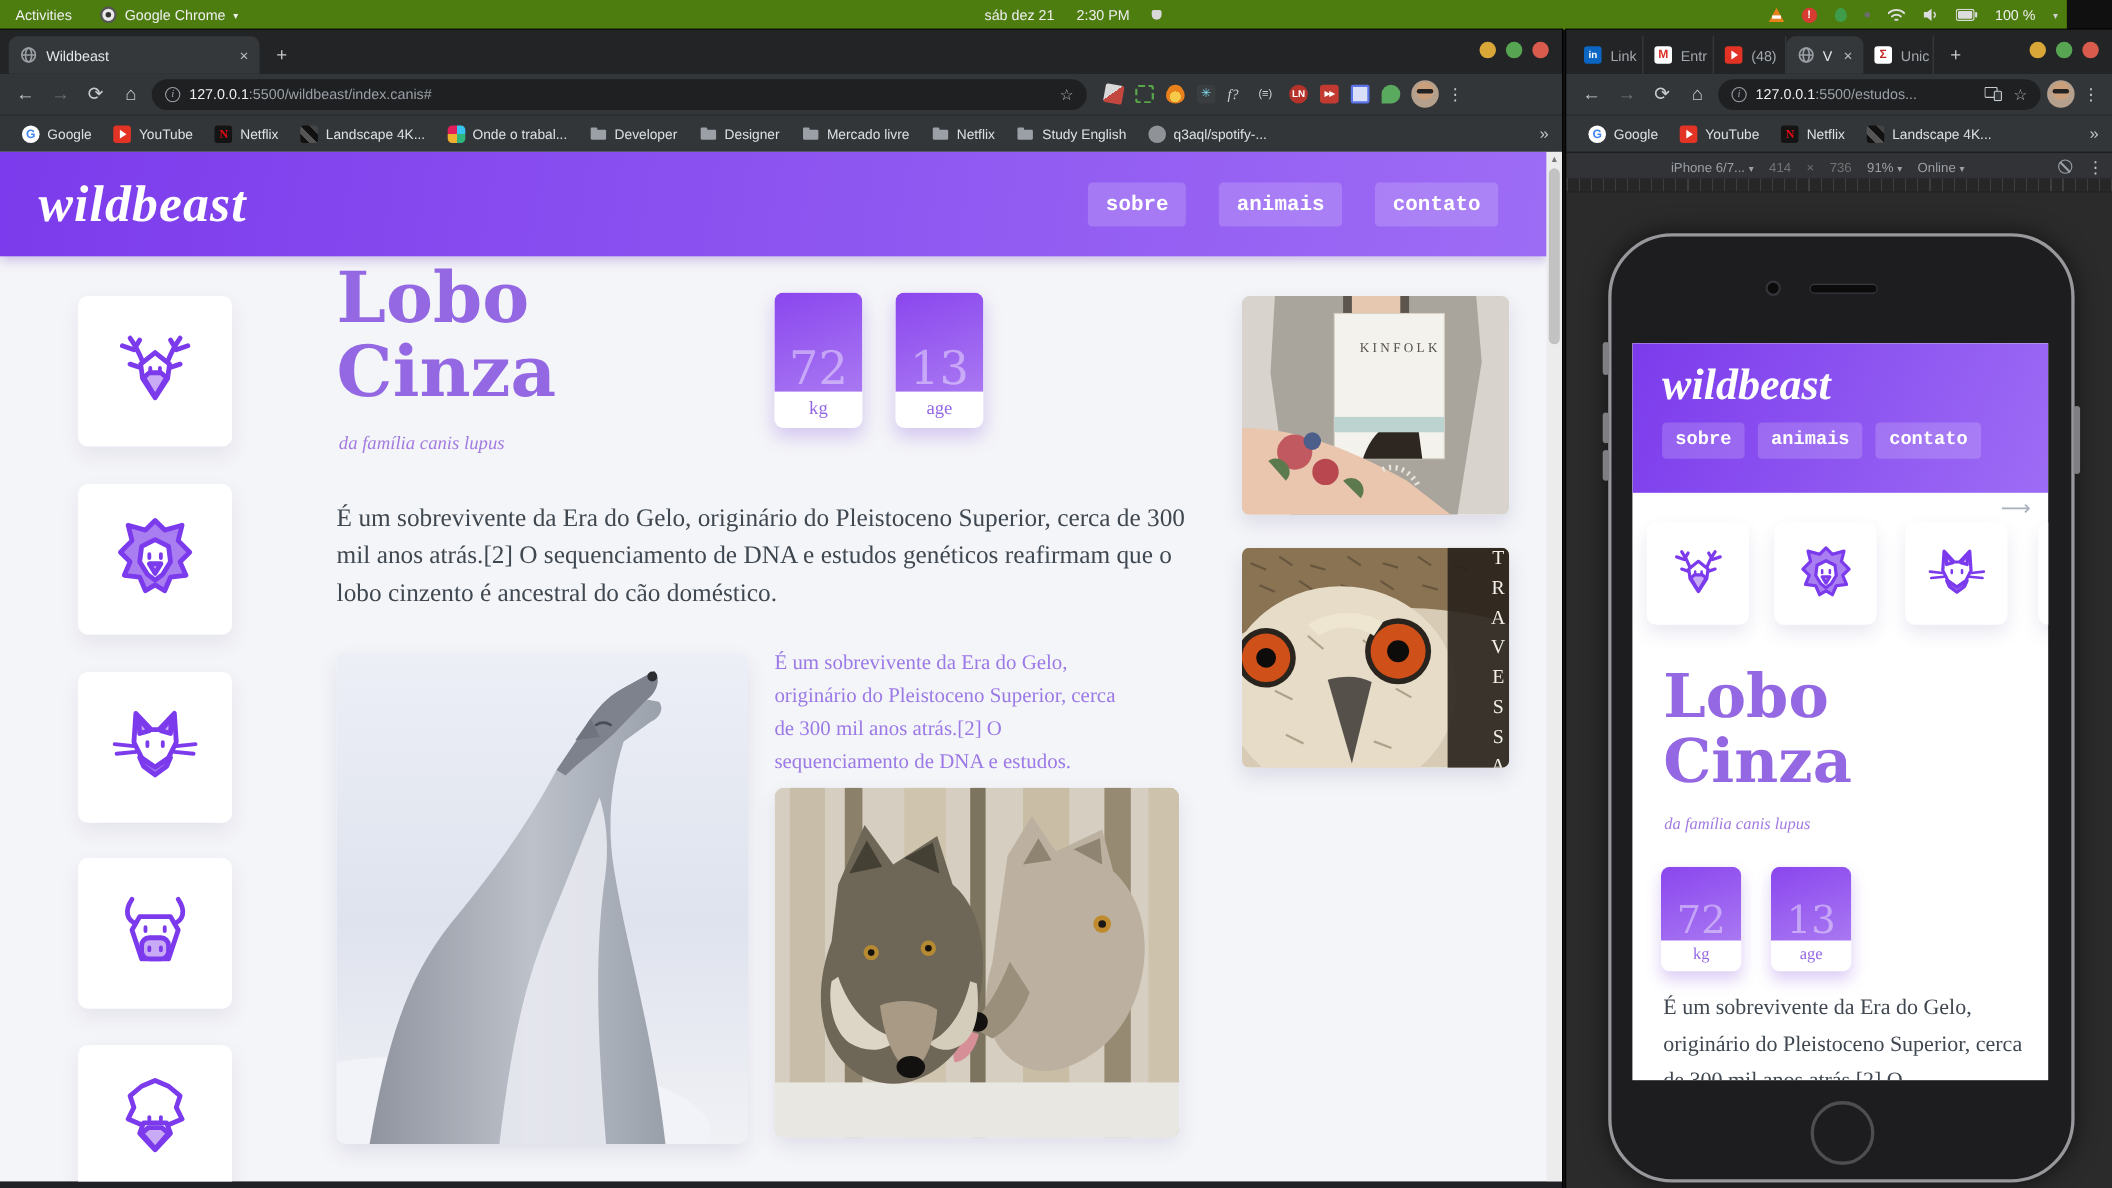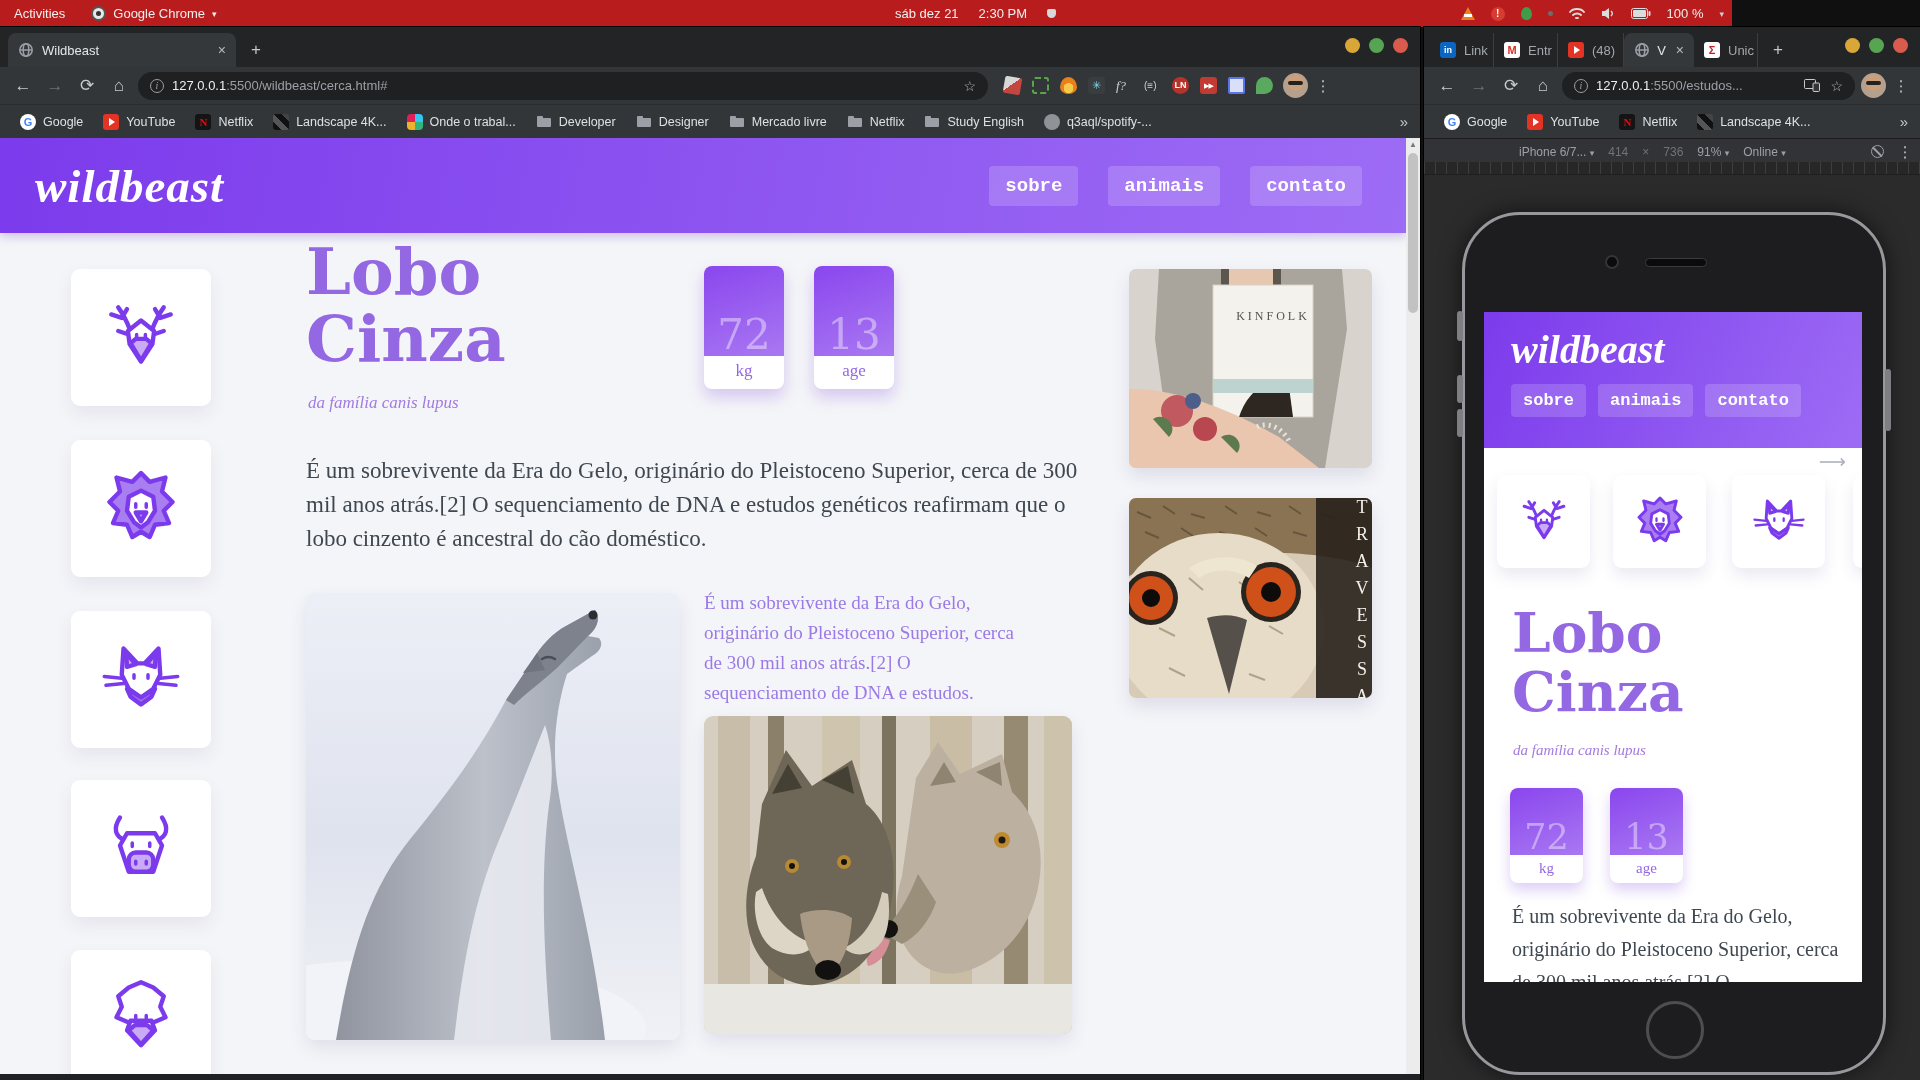--- a/index.html
+++ b/index.html
@@ -1,19 +1,19 @@
 <!DOCTYPE html>
 <html><head>
 <meta charset="utf-8">
 <style>
 *{margin:0;padding:0;box-sizing:border-box}
 html,body{width:1920px;height:1080px;overflow:hidden}
 body{background:#101010;font-family:"Liberation Sans",sans-serif;position:relative}
 
-#topbar{position:absolute;left:0;top:0;width:1732px;height:27px;background:#b91c1c;color:#efefef;font-size:13px;display:flex;align-items:center}
+#topbar{position:absolute;left:0;top:0;width:1879px;height:27px;background:#4d7c0f;color:#efefef;font-size:13px;display:flex;align-items:center}
 #topbar .tb-left{display:flex;align-items:center;gap:26px;margin-left:14px}
 #topbar .chrome-menu{display:flex;align-items:center;gap:7px}
 .tb-chrome-ico{width:15px;height:15px;border-radius:50%;background:#e8e8e8;border:2px solid #555;position:relative}
 .tb-chrome-ico:after{content:"";position:absolute;left:3px;top:3px;width:5px;height:5px;border-radius:50%;background:#333}
 #topbar .tb-clock{position:absolute;left:895px;display:flex;gap:20px;align-items:center}
 #topbar .tb-clock .tiny-ico{width:9px;height:9px;background:#d8d8d8;border-radius:2px 2px 50% 50%}
 #topbar .tb-tray{position:absolute;right:8px;display:flex;align-items:center;gap:16px}
 .cone{width:0;height:0;border-left:7px solid transparent;border-right:7px solid transparent;border-bottom:13px solid #e8811c;position:relative}
 .cone:after{content:"";position:absolute;left:-4px;top:7px;width:8px;height:3px;background:#fff}
 .dot-red{width:14px;height:14px;border-radius:50%;background:#d63c31;color:#fff;font-size:10px;font-weight:bold;text-align:center;line-height:14px}
@@ -229,21 +229,21 @@
       <span class="wbtn r"></span>
     </div>
   </div>
   <div class="toolbar">
     <span class="navico">←</span>
     <span class="navico dim">→</span>
     <span class="navico">⟳</span>
     <span class="navico">⌂</span>
     <div class="omnibox" style="max-width:850px">
       <span class="info">i</span>
-      <span><span class="host">127.0.0.1</span><span class="rest">:5500/wildbeast/cerca.html#</span></span>
+      <span><span class="host">127.0.0.1</span><span class="rest">:5500/wildbeast/index.canis#</span></span>
       <span class="ostar">☆</span>
     </div>
     <div class="extrow">
       <span class="ext ext-pencil"></span>
       <span class="ext ext-shot"></span>
       <span class="ext ext-flame"></span>
       <span class="ext ext-react">✳</span>
       <span class="ext ext-f">f?</span>
       <span class="ext ext-br">(≡)</span>
       <span class="ext ext-ln">LN</span>

